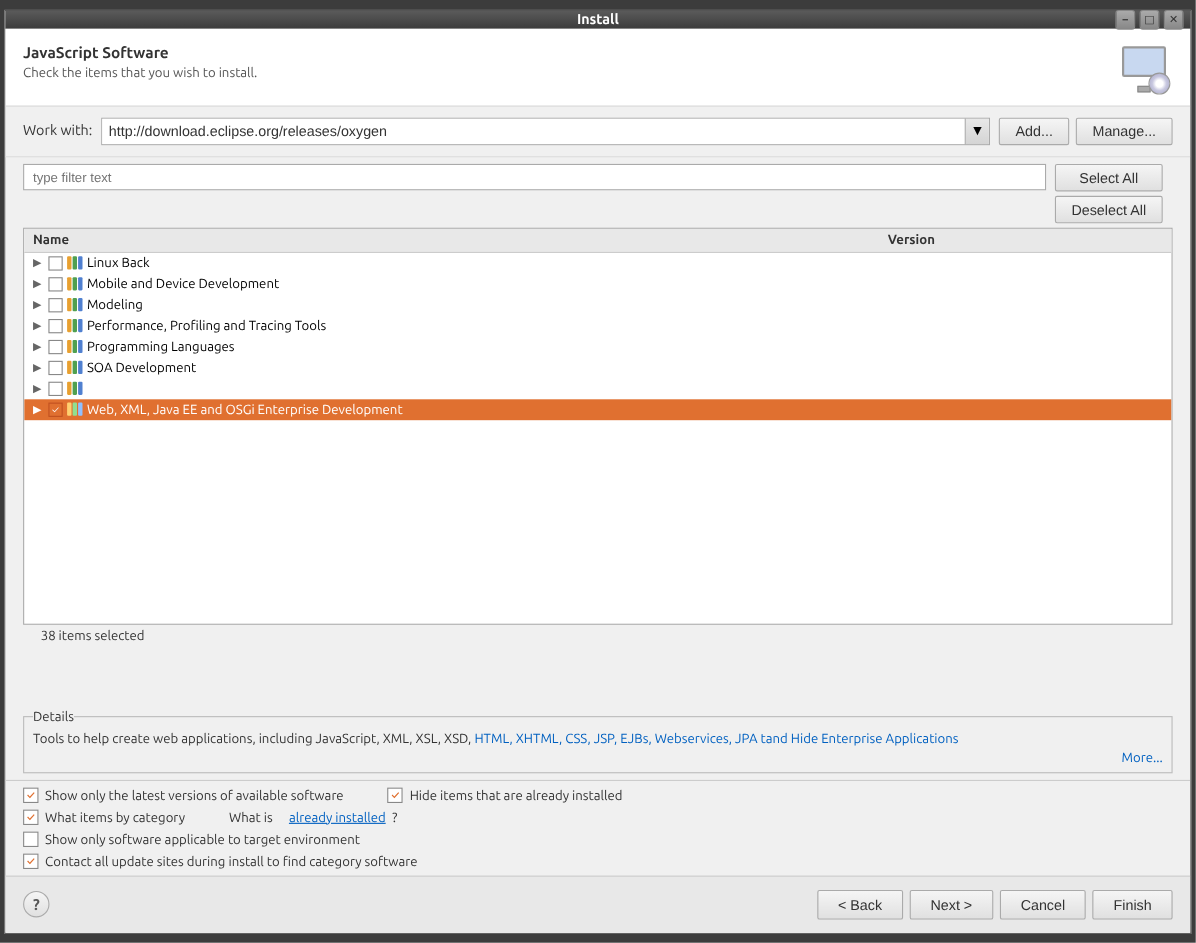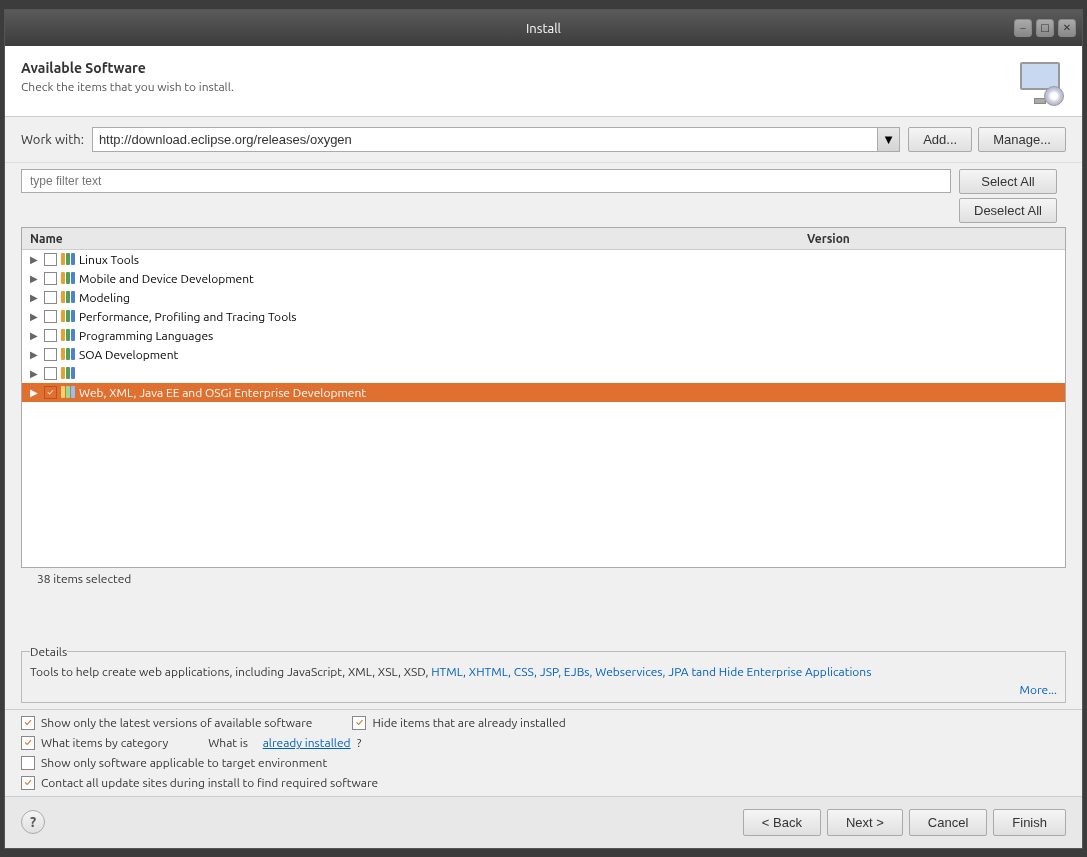--- a/index.html
+++ b/index.html
@@ -17,27 +17,27 @@
     .window {
       width: 1079px;
       height: 840px;
       background: #f0f0f0;
       border: 1px solid #555;
       display: flex;
       flex-direction: column;
     }
     .titlebar {
       background: linear-gradient(to bottom, #5a5a5a, #3c3c3c);
-      height: 36px;
+      height: 16px;
       display: flex;
       align-items: center;
       justify-content: center;
       color: #fff;
       font-size: 13px;
-      font-weight: normal;
+      font-weight: bold;
       position: relative;
       flex-shrink: 0;
     }
     .titlebar-controls {
       position: absolute;
       right: 6px;
       display: flex;
       gap: 4px;
     }
     .titlebar-btn {
@@ -290,21 +290,21 @@
       gap: 6px;
       flex-shrink: 0;
       border-top: 1px solid #ccc;
     }
     .options-row {
       display: flex;
       gap: 40px;
     }
     .option-item {
       display: flex;
-      align-items: center;
+      align-items: flex-end;
       gap: 6px;
       font-size: 12px;
       color: #333;
       cursor: pointer;
     }
     .option-checkbox {
       width: 14px;
       height: 14px;
       border: 1px solid #888;
       background: #fff;
@@ -377,21 +377,21 @@
       <div class="titlebar-btn">–</div>
       <div class="titlebar-btn">□</div>
       <div class="titlebar-btn">✕</div>
     </div>
   </div>
 
   <div class="content">
 
     <div class="header-area">
       <div class="header-text">
-        <h2>Available Software</h2>
+        <h2>JavaScript Software</h2>
         <p>Check the items that you wish to install.</p>
       </div>
       <div class="monitor-icon">
         <div class="monitor-screen"></div>
         <div class="monitor-base"></div>
         <div class="cd-icon"></div>
       </div>
     </div>
 
     <div class="work-with-row">
@@ -423,21 +423,21 @@
         </div>
 
         <div class="list-item">
           <span class="expand-arrow">▶</span>
           <span class="item-checkbox"></span>
           <span class="item-icon">
             <span class="icon-bar icon-bar-1"></span>
               <span class="icon-bar icon-bar-2"></span>
               <span class="icon-bar icon-bar-3"></span>
           </span>
-          <span class="item-name">Linux Tools</span>
+          <span class="item-name">Linux Back</span>
         </div>
         <div class="list-item">
           <span class="expand-arrow">▶</span>
           <span class="item-checkbox"></span>
           <span class="item-icon">
             <span class="icon-bar icon-bar-1"></span>
               <span class="icon-bar icon-bar-2"></span>
               <span class="icon-bar icon-bar-3"></span>
           </span>
           <span class="item-name">Mobile and Device Development</span>
@@ -539,21 +539,21 @@
       </div>
       <div class="options-row">
         <div class="option-item">
           <span class="option-checkbox"></span>
           <span>Show only software applicable to target environment</span>
         </div>
       </div>
       <div class="options-row">
         <div class="option-item">
           <span class="option-checkbox checked"></span>
-          <span>Contact all update sites during install to find required software</span>
+          <span>Contact all update sites during install to find category software</span>
         </div>
       </div>
     </div>
 
     <div class="footer">
       <div class="footer-left">
         <div class="help-btn">?</div>
       </div>
       <div class="footer-right">
         <button class="btn-primary">&lt; Back</button>

